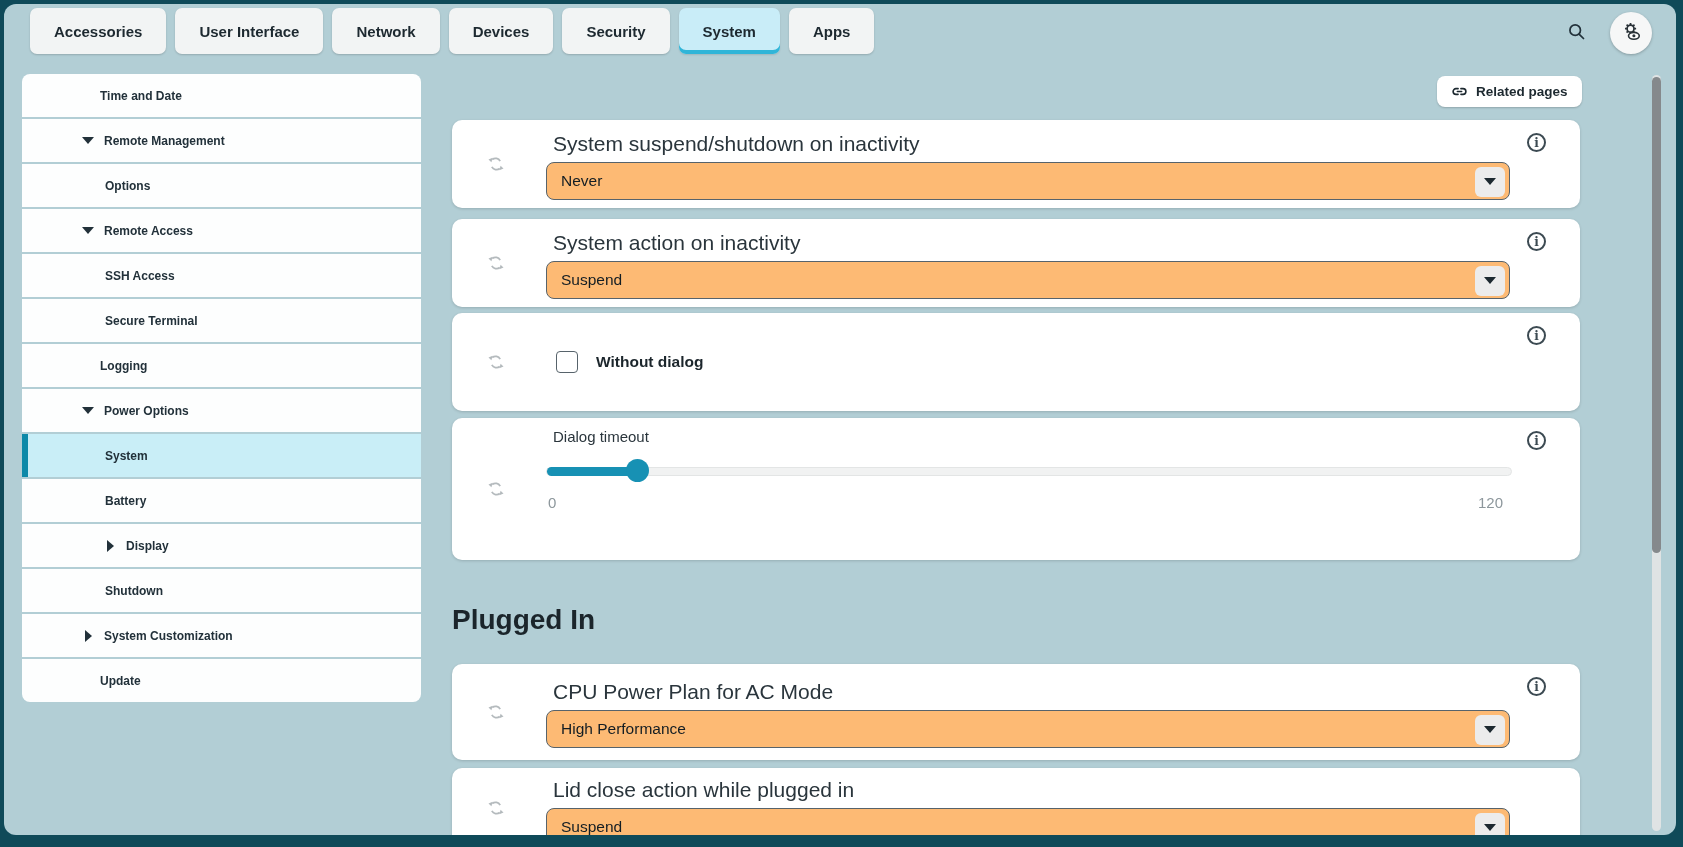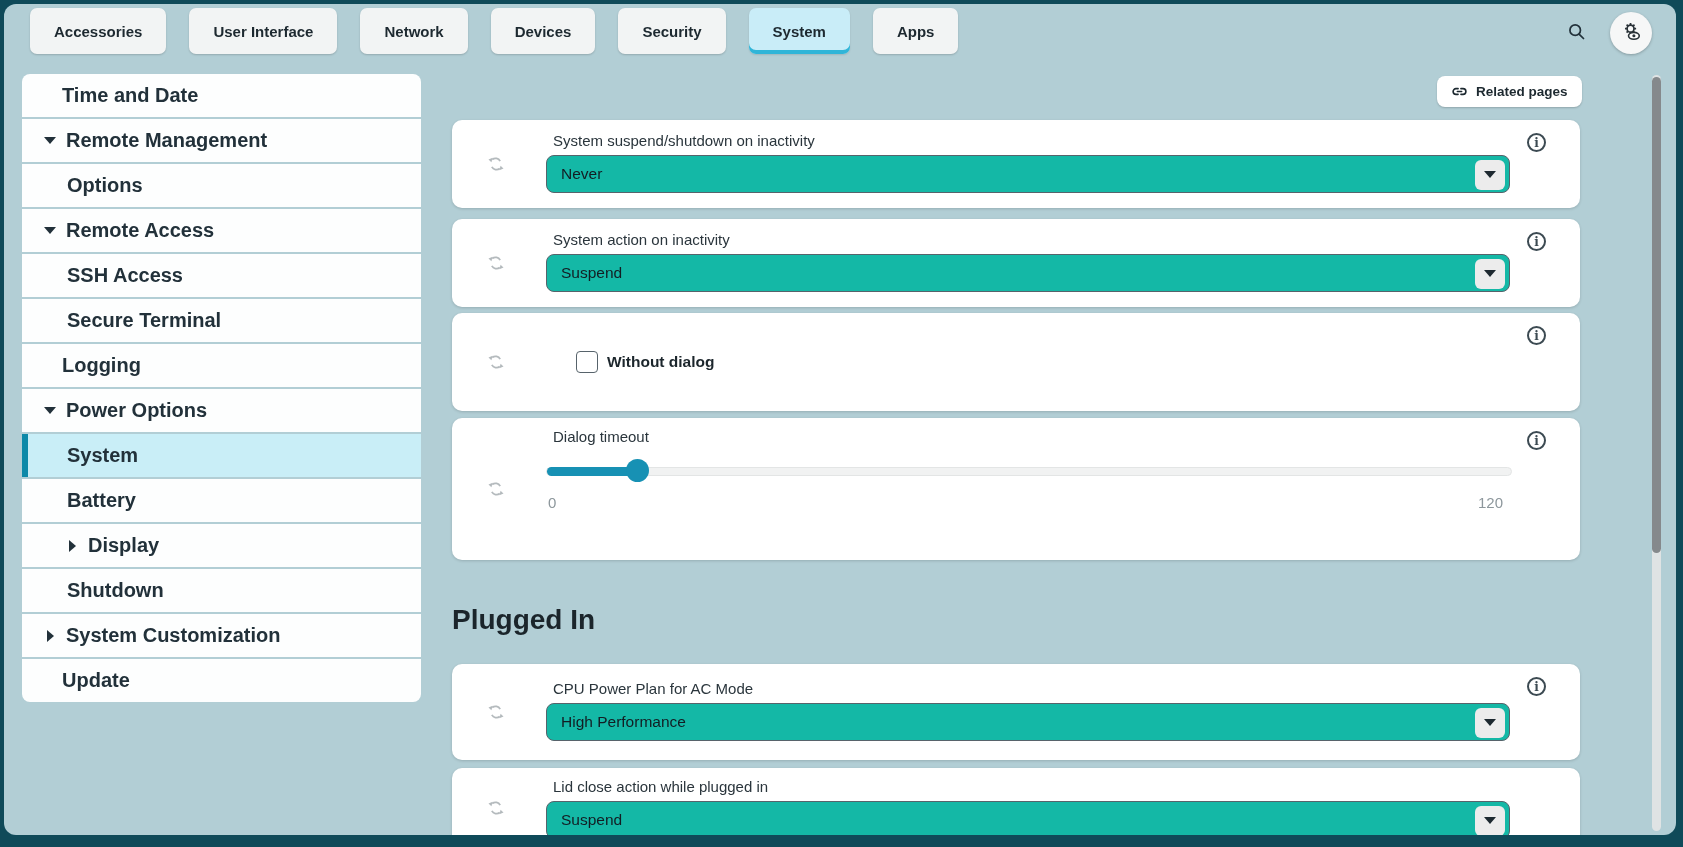--- a/index.html
+++ b/index.html
@@ -3,36 +3,36 @@
 <meta charset="utf-8">
 <style>
   * { margin:0; padding:0; box-sizing:border-box; }
   html,body { width:1683px; height:847px; overflow:hidden; }
   body { background:#0f4a59; font-family:"Liberation Sans", sans-serif; position:relative; }
 
   .screen { position:absolute; left:4px; top:4px; width:1672px; height:831px;
             background:#b2ced5; border-radius:12px; overflow:hidden; }
 
   
-  .tabbar { position:absolute; left:26px; top:4px; display:flex; gap:23px; }
+  .tabbar { position:absolute; left:26px; top:4px; display:flex; gap:9px; }
   .tab { height:46px; padding:0 24px; background:#f2f4f4; border-radius:7px;
          display:flex; align-items:center; font-weight:700; font-size:15px; color:#1d2930;
          box-shadow:0 1px 2px rgba(0,0,0,.18); cursor:pointer; white-space:nowrap; }
   .tab.active { background:#c9edf8; box-shadow:inset 0 -4px 0 #30b5d8, 0 1px 2px rgba(0,0,0,.12); }
 
   .topbar-icons { position:absolute; right:24px; top:8px; display:flex; align-items:center; gap:16px; }
   .search-btn { width:36px; height:36px; display:flex; align-items:center; justify-content:center; cursor:pointer; }
   .round-btn { width:42px; height:42px; border-radius:50%; background:#f6f7f7;
                display:flex; align-items:center; justify-content:center;
                box-shadow:0 1px 3px rgba(0,0,0,.25); cursor:pointer; }
 
   
   .sidebar { position:absolute; left:18px; top:70px; width:399px; display:flex; flex-direction:column; gap:2px; }
   .nav-row { height:43px; background:#fdfefe; display:flex; align-items:center; cursor:pointer;
-             font-weight:700; font-size:20px; color:#22313a; position:relative; }
+             font-weight:700; font-size:12px; color:#22313a; position:relative;padding-left:38px; }
   .nav-row:first-child { border-radius:8px 8px 0 0; }
   .nav-row:last-child { border-radius:0 0 8px 8px; }
   .nav-row.selected { background:#c9eef7; }
   .nav-row.selected::before { content:""; position:absolute; left:0; top:0; bottom:0; width:6px; background:#0d89a8; }
   .nav-row .arrow { width:16px; display:flex; justify-content:center; align-items:center; }
   .nav-row.lvl0 .arrow { margin-left:20px; }
   .nav-row.lvl1 .arrow { margin-left:42px; }
   .nav-row .label { margin-left:8px; }
   .nav-row.lvl0.noarr .label { margin-left:40px; }
   .nav-row.lvl1.noarr .label { margin-left:45px; }
@@ -45,30 +45,30 @@
                  font-weight:700; font-size:13.5px; color:#1d2930; box-shadow:0 1px 2px rgba(0,0,0,.2); cursor:pointer; }
 
   .card { position:absolute; left:448px; width:1128px; background:#fff; border-radius:10px;
           box-shadow:0 1px 3px rgba(0,0,0,.16); }
   .reset { position:absolute; left:34px; top:50%; transform:translateY(-50%); cursor:pointer; line-height:0; }
   .info { position:absolute; right:34px; top:13px; width:19px; height:19px; border-radius:50%;
           border:2px solid #3c4a52; color:#3c4a52; display:flex; align-items:center; justify-content:center;
           font-family:"DejaVu Serif", serif; font-size:12px; font-weight:700; cursor:pointer; }
 
   .field { position:absolute; left:94px; top:12px; right:70px; }
-  .field-label { font-size:15px; color:#2a353c; margin-left:7px; }
-  .selectbox { margin-top:6px; height:38px; border:1.2px solid #57636b; border-radius:8px; background:#14b8a6;
+  .field-label { font-size:21px; color:#2a353c; margin-left:7px; }
+  .selectbox { margin-top:6px; height:38px; border:1.2px solid #57636b; border-radius:8px; background:#fdba74;
                display:flex; align-items:center; padding:0 14px; font-size:15.5px; color:#131d23;
                position:relative; cursor:pointer; }
   .select-arrow { position:absolute; right:4px; top:3.5px; width:30px; height:30px; background:#ececec;
                   border-radius:6px; display:flex; align-items:center; justify-content:center; cursor:pointer; }
   .select-arrow .tri-down { border-left-width:6px; border-right-width:6px; border-top-width:7px; border-top-color:#1d2930; }
 
   .checkline { position:absolute; left:104px; top:50%; transform:translateY(-50%);
-               display:flex; align-items:center; gap:9px; cursor:pointer;margin-left:20px; }
+               display:flex; align-items:center; gap:18px; cursor:pointer; }
   .checkbox { width:22px; height:22px; border:1.6px solid #57636b; border-radius:4px; background:#fff; }
   .checkline .cb-label { font-weight:700; font-size:15.5px; color:#1c262c; }
 
   .slider-label { position:absolute; left:101px; top:10px; font-size:15px; color:#2a353c; }
   .slider-track { position:absolute; left:94px; top:49px; width:966px; height:9px; background:#f1f2f2;
                   border:1px solid #e3e5e5; border-radius:5px; cursor:pointer; }
   .slider-fill { position:absolute; left:0; top:-1px; height:9px; background:#1791b4; border-radius:5px; }
   .slider-thumb { position:absolute; top:-8px; right:-11px; width:23px; height:23px; border-radius:50%; background:#1791b4; }
   .slider-min { position:absolute; left:96px; top:76px; font-size:15px; color:#8d979c; }
   .slider-max { position:absolute; left:1026px; top:76px; font-size:15px; color:#8d979c; }

